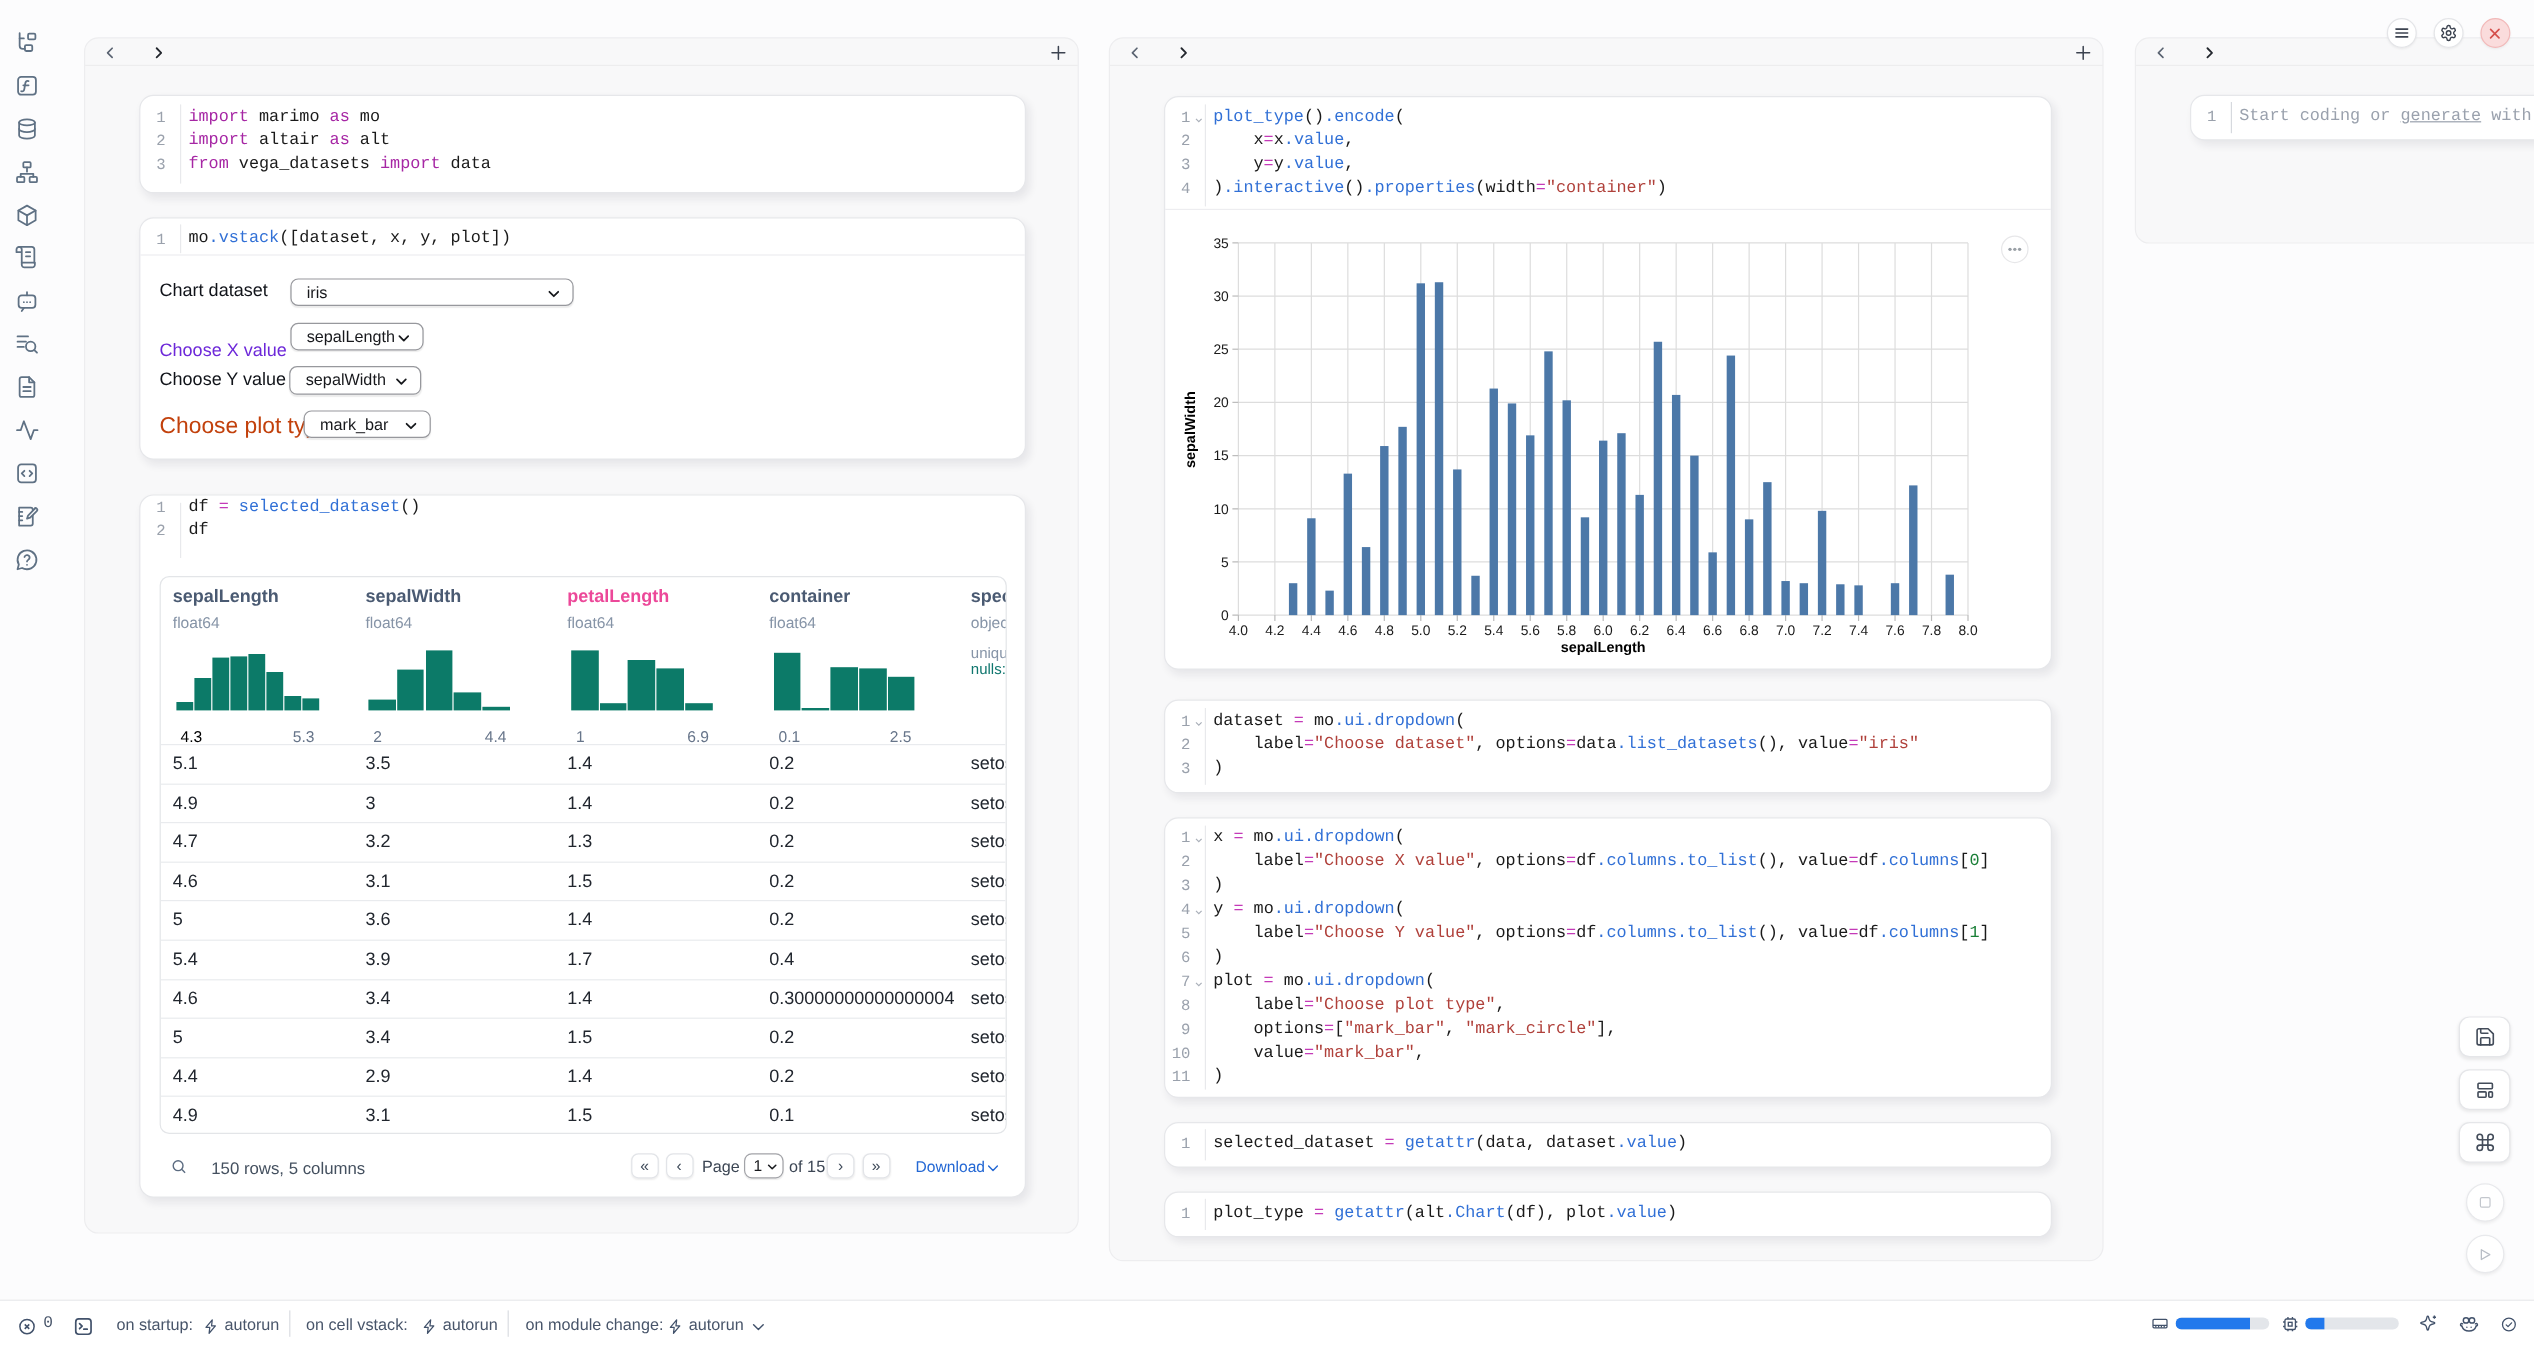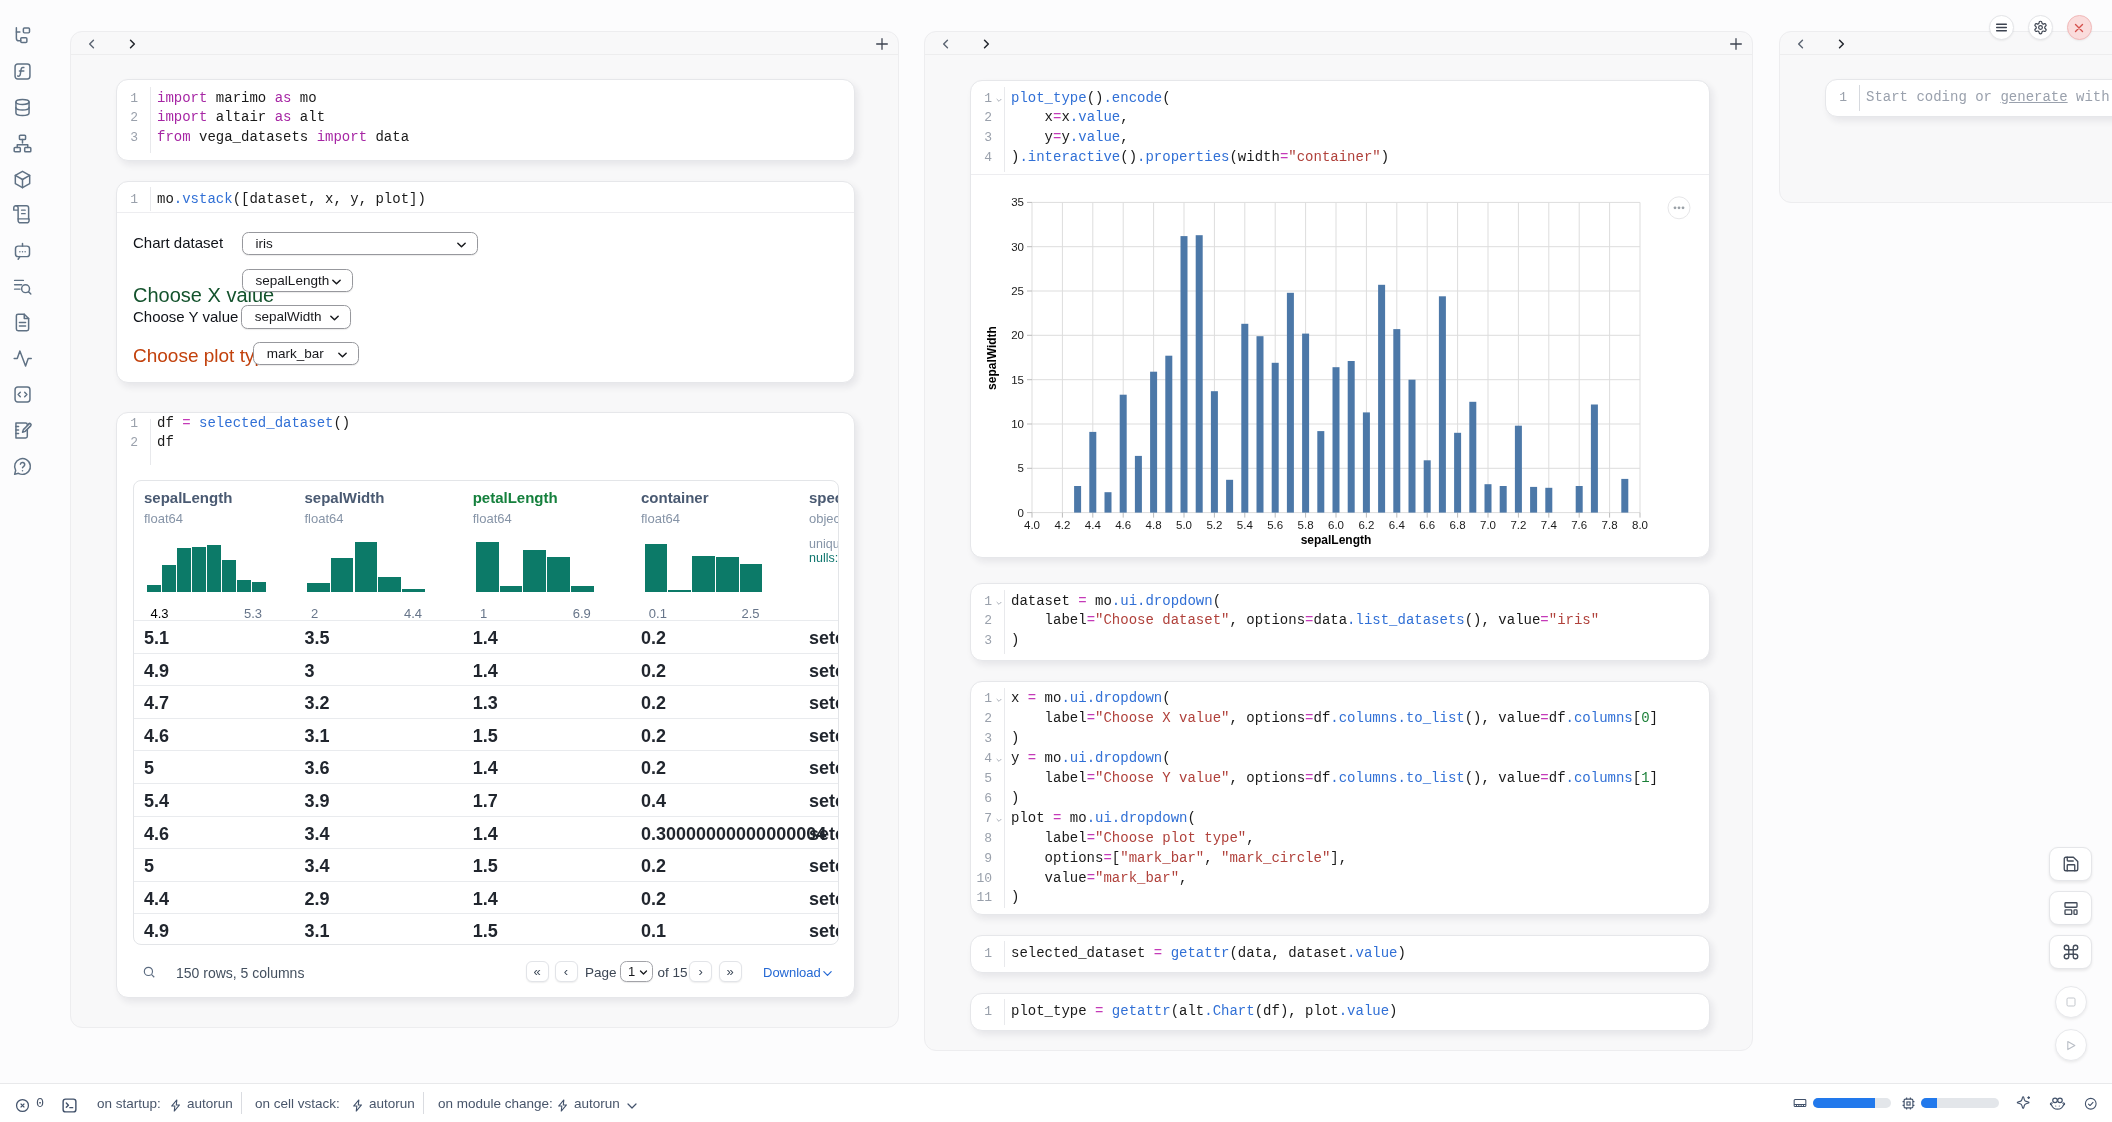--- a/index.html
+++ b/index.html
@@ -14,21 +14,21 @@
 .gutter { position:absolute; font-family:"Liberation Mono",monospace; font-size:13px;
   line-height:19.9px; color:#9aa1ac; text-align:right; white-space:pre; }
 .gsep { position:absolute; width:1px; background:#e8e9ec; }
 .k { color:#a626a4; } .fn { color:#3170d6; } .s { color:#b0413b; }
 .o { color:#c43ab8; } .n { color:#1a7f37; }
 svg.ic { display:block; }
 .selbox { position:absolute; background:#fff; border:1px solid #97989d; border-radius:6.5px;
   box-shadow:0 1px 1px rgba(0,0,0,0.08); font-size:13.5px; color:#17181c; }
 .hbar { position:absolute; background:#0c7a68; }
 .rowline { position:absolute; left:0; right:0; height:1px; background:#e9ebee; }
-.tcell { position:absolute; font-size:18px; color:#21262e; white-space:pre;font-weight:bold; }
+.tcell { position:absolute; font-size:15px; color:#21262e; white-space:pre; }
 .pgbtn { position:absolute; width:23px; height:21px; background:#fff; border:1px solid #e2e4e8;
   border-radius:6px; box-shadow:0 1px 1.5px rgba(0,0,0,0.07); color:#3e4a59; font-size:13px;
   text-align:center; line-height:19px; }
 .stxt { font-size:13.5px; color:#48556a; }
 </style></head>
 <body>
 <svg class="ic abs" style="left:12px;top:25px" width="21" height="21" viewBox="0 0 24 24" fill="none" stroke="#5f7184" stroke-width="1.7" stroke-linecap="round" stroke-linejoin="round">
     <path d="M5 3v12a3 3 0 0 0 3 3h2"></path>
     <path d="M5 8h4"></path>
     <rect x="13" y="3.5" width="7" height="5.5" rx="1.2"></rect>
@@ -139,21 +139,21 @@
 <span class="k">from</span> vega_datasets <span class="k">import</span> data</div>
 <div class="cell" style="left:116px;top:181px;width:739px;height:202px"></div>
 <div class="gsep" style="left:150px;top:187px;height:24px"></div>
 <div class="gutter" style="left:116px;top:190px;width:22px">1</div>
 <div class="code abs" style="left:157px;top:190px">mo<span class="fn">.vstack</span>([dataset, x, y, plot])</div>
 <div class="abs" style="left:117px;top:212px;width:737px;height:1px;background:#ededf0"></div>
 <div class="abs" style="left:133px;top:234.2px;font-size:15px;color:#101319">Chart dataset</div>
 <div class="selbox" style="left:241.6px;top:231.5px;width:236.2px;height:23.5px;line-height:22px;padding-left:13px">iris<svg class="ic abs" style="right:10px;top:8px" width="11" height="8" viewBox="0 0 24 16" fill="none" stroke="#17191d" stroke-width="3.2" stroke-linecap="round" stroke-linejoin="round">
       <path d="M4 4l8 8 8-8"></path>
     </svg></div>
-<div class="abs" style="left:133px;top:284px;font-size:20px;color:#14532d">Choose X value</div>
+<div class="abs" style="left:133px;top:284px;font-size:15px;color:#6d28d9">Choose X value</div>
 <div class="selbox" style="left:241.6px;top:268.7px;width:111.4px;height:23.5px;line-height:22px;padding-left:13px">sepalLength<svg class="ic abs" style="right:10px;top:8px" width="11" height="8" viewBox="0 0 24 16" fill="none" stroke="#17191d" stroke-width="3.2" stroke-linecap="round" stroke-linejoin="round">
       <path d="M4 4l8 8 8-8"></path>
     </svg></div>
 <div class="abs" style="left:133px;top:307.8px;font-size:15px;color:#101319">Choose Y value</div>
 <div class="selbox" style="left:240.8px;top:305.1px;width:110.2px;height:23.5px;line-height:22px;padding-left:13px">sepalWidth<svg class="ic abs" style="right:10px;top:8px" width="11" height="8" viewBox="0 0 24 16" fill="none" stroke="#17191d" stroke-width="3.2" stroke-linecap="round" stroke-linejoin="round">
       <path d="M4 4l8 8 8-8"></path>
     </svg></div>
 <div class="abs" style="left:133px;top:344.6px;font-size:19px;color:#c2410c">Choose plot type</div>
 <div class="selbox" style="left:252.7px;top:341.9px;width:106.3px;height:23.5px;line-height:22px;padding-left:13px">mark_bar<svg class="ic abs" style="right:10px;top:8px" width="11" height="8" viewBox="0 0 24 16" fill="none" stroke="#17191d" stroke-width="3.2" stroke-linecap="round" stroke-linejoin="round">
       <path d="M4 4l8 8 8-8"></path>
@@ -161,21 +161,21 @@
 <div class="cell" style="left:116px;top:412px;width:739px;height:586px"></div>
 <div class="gsep" style="left:150px;top:419px;height:46px"></div>
 <div class="gutter" style="left:116px;top:413.5px;width:22px">1<br>2</div>
 <div class="code abs" style="left:157px;top:413.5px">df <span class="o">=</span> <span class="fn">selected_dataset</span>()
 df</div>
 <div class="abs" style="left:132.5px;top:480px;width:706px;height:465px;background:#fff;border:1px solid #e3e5e8;border-radius:8px;overflow:hidden">
 <div class="abs" style="left:10.5px;top:8px;font-size:15px;font-weight:bold;color:#4a5a72;white-space:pre">sepalLength</div>
 <div class="abs" style="left:10.5px;top:30px;font-size:13px;color:#8694a7;white-space:pre">float64</div>
 <div class="abs" style="left:171px;top:8px;font-size:15px;font-weight:bold;color:#4a5a72;white-space:pre">sepalWidth</div>
 <div class="abs" style="left:171px;top:30px;font-size:13px;color:#8694a7;white-space:pre">float64</div>
-<div class="abs" style="left:339.2px;top:8px;font-size:15px;font-weight:bold;color:#15803d;white-space:pre">petalLength</div>
+<div class="abs" style="left:339.2px;top:8px;font-size:15px;font-weight:bold;color:#ec4899;white-space:pre">petalLength</div>
 <div class="abs" style="left:339.2px;top:30px;font-size:13px;color:#8694a7;white-space:pre">float64</div>
 <div class="abs" style="left:507.5px;top:8px;font-size:15px;font-weight:bold;color:#4a5a72;white-space:pre">container</div>
 <div class="abs" style="left:507.5px;top:30px;font-size:13px;color:#8694a7;white-space:pre">float64</div>
 <div class="abs" style="left:675.5px;top:8px;font-size:15px;font-weight:bold;color:#4a5a72;white-space:pre">species</div>
 <div class="abs" style="left:675.5px;top:30px;font-size:13px;color:#8694a7;white-space:pre">object</div>
 <div class="abs" style="left:675.5px;top:56px;font-size:12.5px;color:#8694a7;white-space:pre">unique</div>
 <div class="abs" style="left:675.5px;top:70px;font-size:12.5px;color:#0f766e;white-space:pre">nulls:</div>
 <div class="hbar" style="left:13.1px;top:103.5px;width:14.0px;height:7.5px"></div>
 <div class="hbar" style="left:28.1px;top:83.5px;width:14.0px;height:27.5px"></div>
 <div class="hbar" style="left:43.2px;top:67.4px;width:14.0px;height:43.6px"></div>

